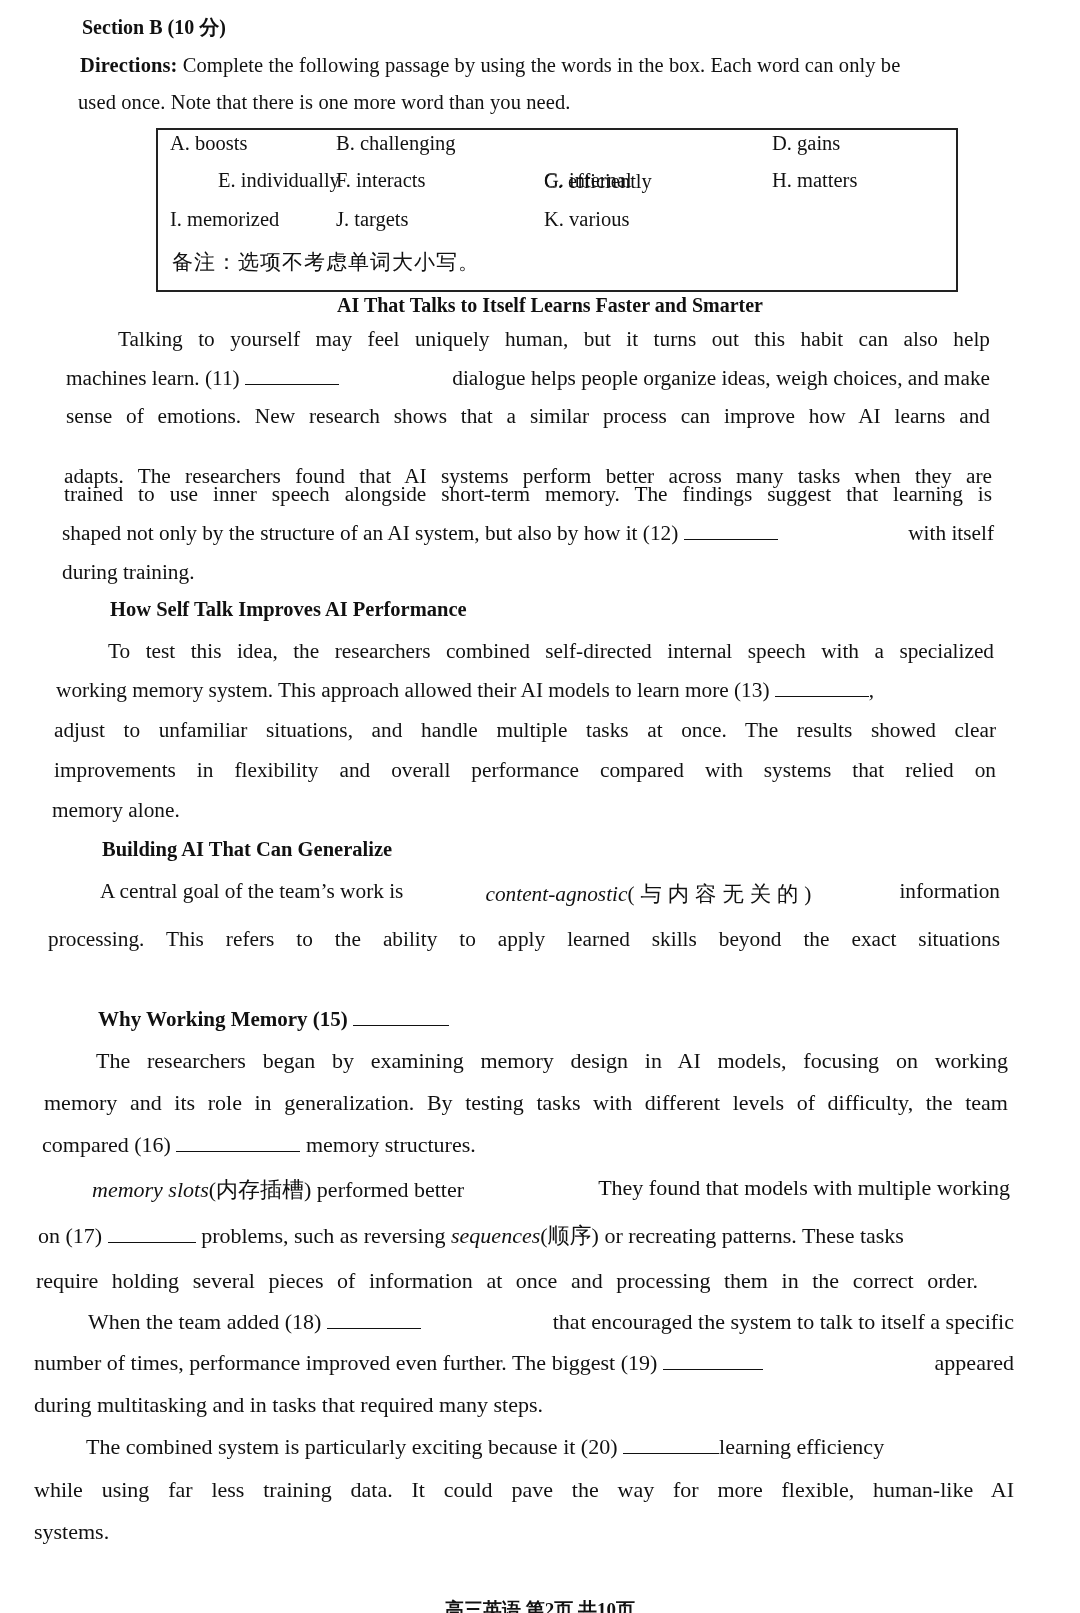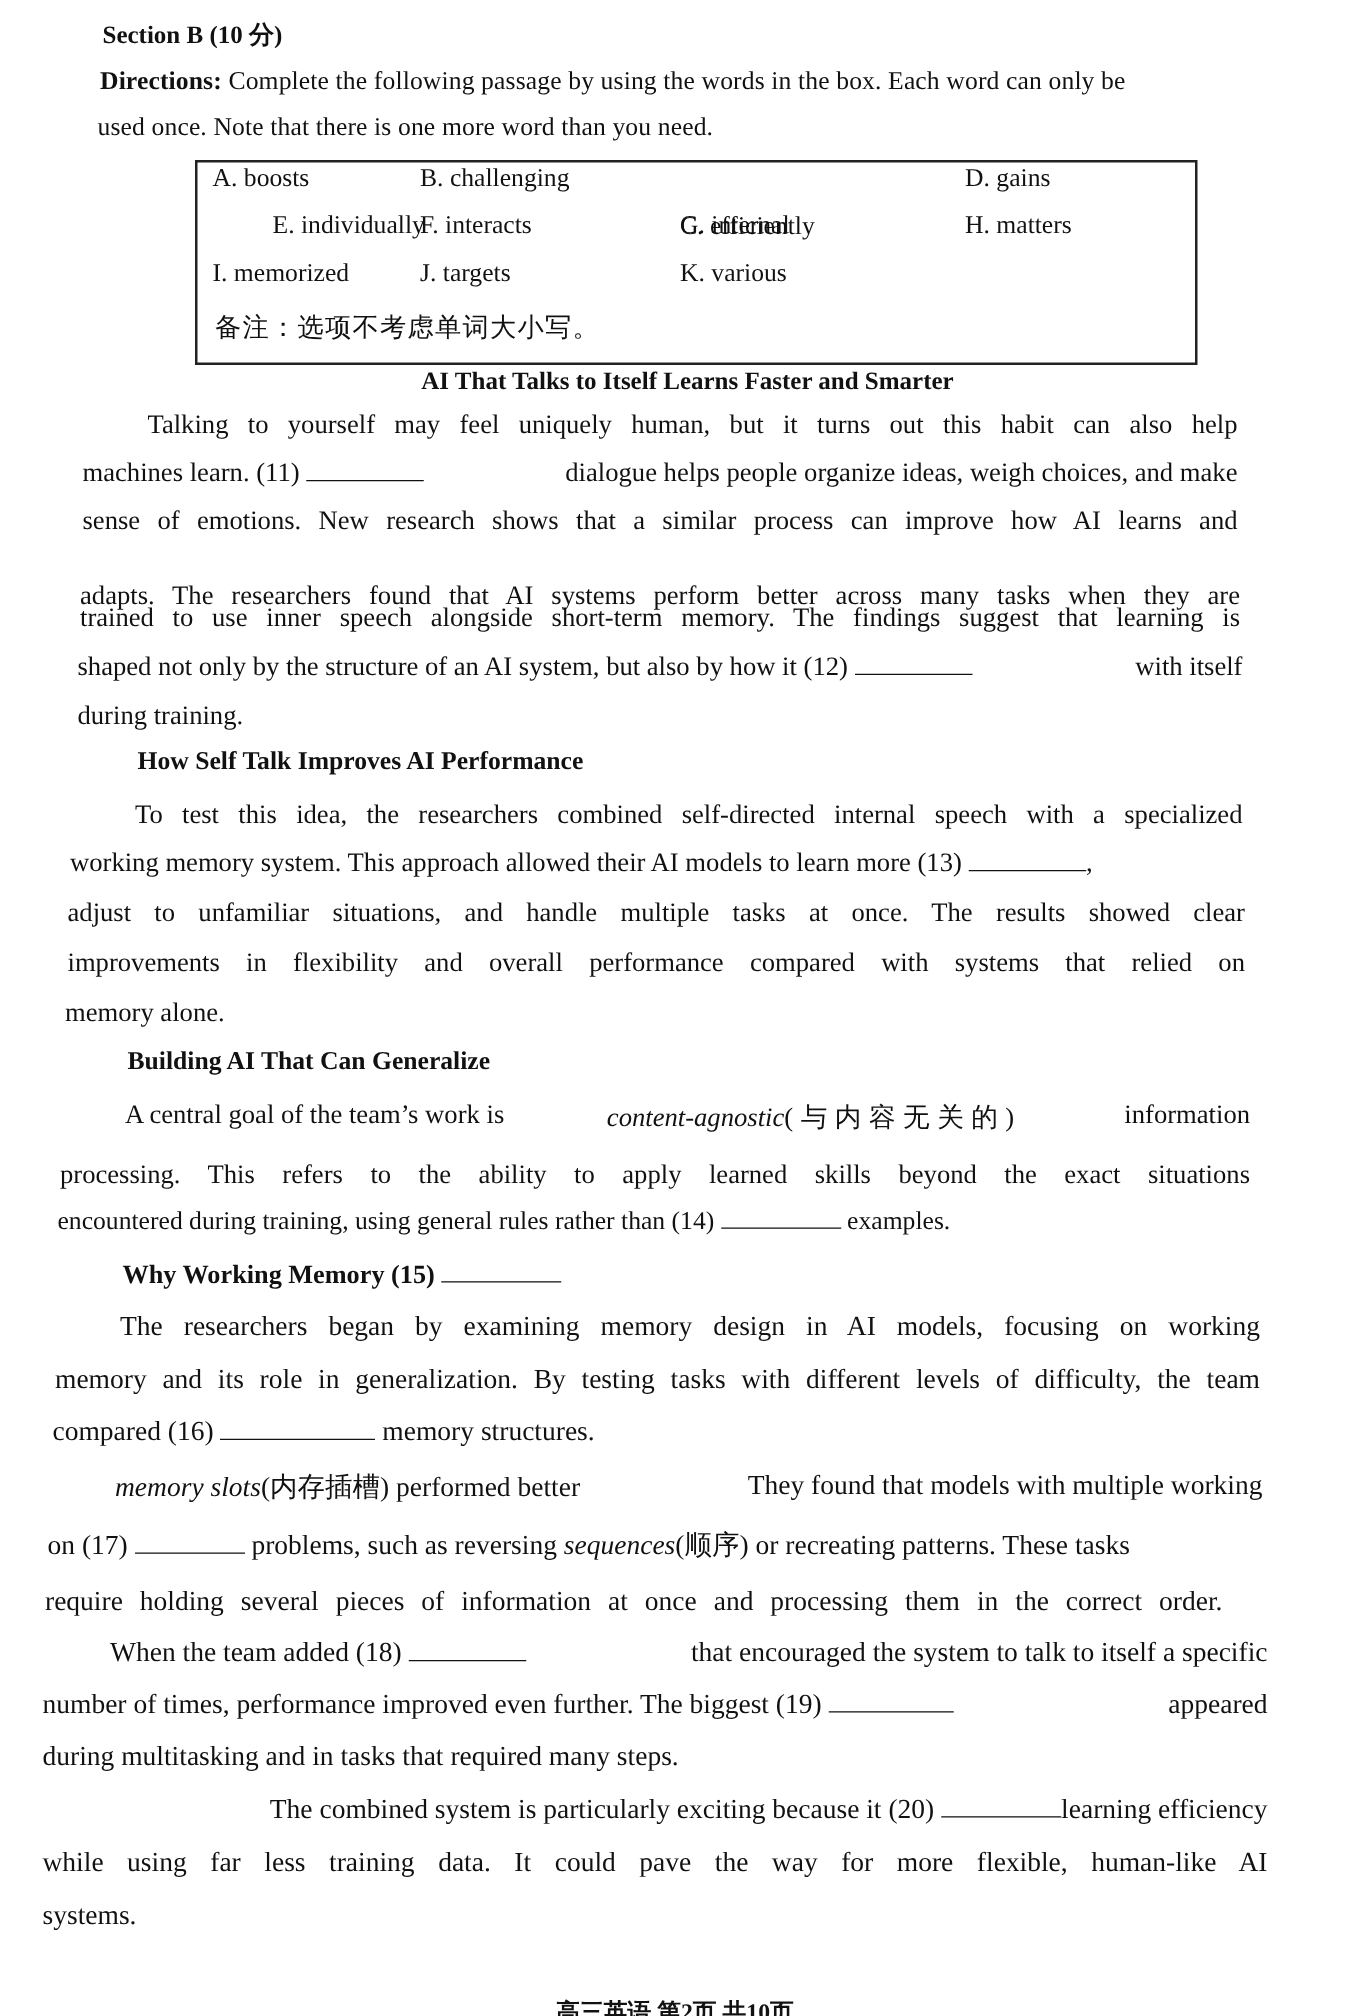--- a/index.html
+++ b/index.html
@@ -82,23 +82,20 @@
   <div class="line" style="left:52px; top:798px;">memory alone.</div>
 
   <div class="abs h" style="left:102px; top:838px;">Building AI That Can Generalize</div>
 
   <div class="line" style="left:100px; top:879px; width:900px; display:flex; justify-content:space-between;">
     <span>A central goal of the team’s work is</span>
     <span><i>content-agnostic</i><span style="letter-spacing:6px;">(与内容无关的)</span></span>
     <span>information</span>
   </div>
   <div class="line just" style="left:48px; top:927px; width:952px;">processing. This refers to the ability to apply learned skills beyond the exact situations</div>
-  <div class="line" style="left:46px; top:966px; font-size:20.5px;">
-    <span>encountered during training, using general rules rather than (14)</span> <span class="blank" style="width:96px;"></span> <span>examples.</span>
-  </div>
 
   <div class="abs h" style="left:98px; top:1007px; font-size:21px;">
     <span>Why Working Memory (15)</span> <span class="blank" style="width:96px;"></span>
   </div>
 
   <div class="line just" style="left:96px; top:1048px; width:912px; font-size:22px;">The researchers began by examining memory design in AI models, focusing on working</div>
   <div class="line just" style="left:44px; top:1090px; width:964px; font-size:22px;">memory and its role in generalization. By testing tasks with different levels of difficulty, the team</div>
   <div class="line" style="left:42px; top:1132px; font-size:22px;">
     <span>compared (16)</span> <span class="blank" style="width:124px;"></span> <span>memory structures.</span>
   </div>
@@ -115,21 +112,21 @@
   <div class="line" style="left:88px; top:1309px; width:926px; font-size:22px; display:flex; justify-content:space-between;">
     <span><span>When the team added (18)</span> <span class="blank" style="width:94px;"></span></span>
     <span>that encouraged the system to talk to itself a specific</span>
   </div>
   <div class="line" style="left:34px; top:1350px; width:980px; font-size:22px; display:flex; justify-content:space-between;">
     <span><span>number of times, performance improved even further. The biggest (19)</span> <span class="blank" style="width:100px;"></span></span>
     <span>appeared</span>
   </div>
   <div class="line" style="left:34px; top:1392px; font-size:22px;">during multitasking and in tasks that required many steps.</div>
 
-  <div class="line" style="left:86px; top:1434px; width:928px; font-size:22px; display:flex; justify-content:flex-end;">
+  <div class="line" style="left:86px; top:1434px; width:928px; font-size:22px; display:flex; justify-content:flex-start;">
     <span><span>The combined system is particularly exciting because it (20)</span> <span class="blank" style="width:96px;"></span></span>
     <span>learning efficiency</span>
   </div>
   <div class="line just" style="left:34px; top:1477px; width:980px; font-size:22px;">while using far less training data. It could pave the way for more flexible, human-like AI</div>
   <div class="line" style="left:34px; top:1519px; font-size:22px;">systems.</div>
 
   <div class="abs footer">高三英语  第2页  共10页</div>
 </div>
 
 </body></html>

